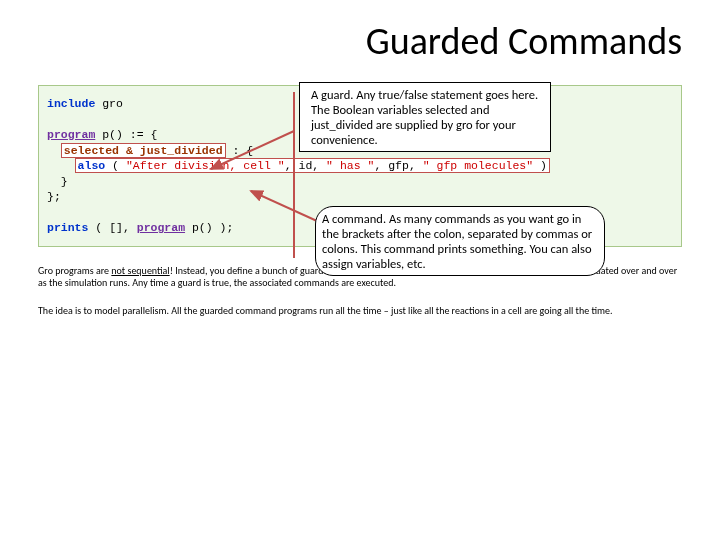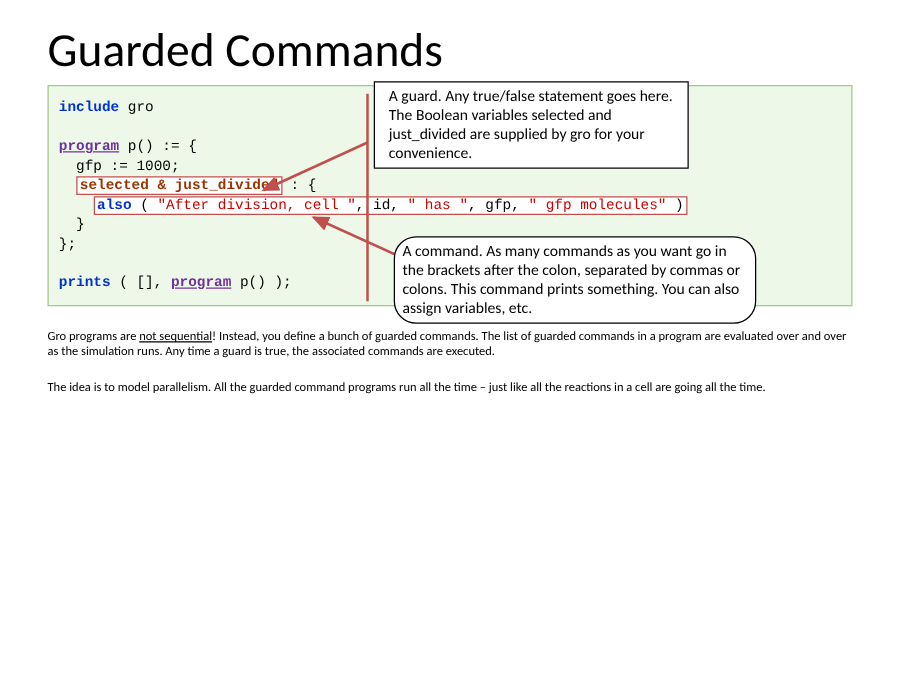--- a/index.html
+++ b/index.html
@@ -6,24 +6,24 @@
   body {
     width: 720px;
     height: 540px;
     background: #fff;
     font-family: Calibri, Arial, sans-serif;
     padding: 18px 38px 20px 38px;
     position: relative;
   }
   .title {
     font-size: 38px;
-    text-align: left;
+    text-align: right;
     color: #000;
     font-weight: 400;
-    margin-bottom: 4px;
+    margin-bottom: 21px;
   }
   .codebox {
     background: #eef8e8;
     border: 1px solid #a8c88a;
     padding: 10px 8px 10px 8px;
     font-family: "Courier New", monospace;
     font-size: 11.5px;
     line-height: 1.35;
     position: relative;
     margin-bottom: 18px;
@@ -85,21 +85,20 @@
     <line x1="255" y1="45" x2="172" y2="83" stroke="#c0504d" stroke-width="2" marker-end="url(#ah)"></line>
     <line x1="278" y1="135" x2="212" y2="105" stroke="#c0504d" stroke-width="2" marker-end="url(#ah)"></line>
   </svg>
 
   <div class="callout" style="left:260px; top:-4px; width:252px;padding-left:11px;">A guard. Any true/false statement goes here. The Boolean variables selected and just_divided are supplied by gro for your convenience.</div>
   <div class="callout" style="left:276px; top:120px; width:290px;border-radius:18px;">A command. As many commands as you want go in the brackets after the colon, separated by commas or colons. This command prints something. You can also assign variables, etc.</div>
 
   <div class="cb-line"><span class="kw-blue">include</span><span class="plain"> gro</span></div>
   <div class="cb-line">&nbsp;</div>
   <div class="cb-line"><span class="kw-purple">program</span><span class="plain"> p() := {</span></div>
-  <div class="cb-line"><span class="plain">  gfp := 1000;</span></div>
   <div class="cb-line">  <span class="guard-hi"><span class="kw-brown">selected &amp; just_divided</span></span><span class="plain"> : {</span></div>
   <div class="cb-line">    <span class="cmd-hi"><span class="kw-blue">also</span><span class="plain"> ( </span><span class="str-red">"After division, cell "</span><span class="plain">, id, </span><span class="str-red">" has "</span><span class="plain">, gfp, </span><span class="str-red">" gfp molecules"</span><span class="plain"> )</span></span></div>
   <div class="cb-line"><span class="plain">  }</span></div>
   <div class="cb-line"><span class="plain">};</span></div>
   <div class="cb-line">&nbsp;</div>
   <div class="cb-line"><span class="kw-blue">prints</span><span class="plain"> ( [], </span><span class="kw-purple">program</span><span class="plain"> p() );</span></div>
 </div>
 
 <div class="para">
   <span>Gro programs are </span><u>not sequential</u><span>! Instead, you define a bunch of guarded commands. The list of guarded commands in a program are evaluated over and over as the simulation runs. Any time a guard is true, the associated commands are executed.</span>

